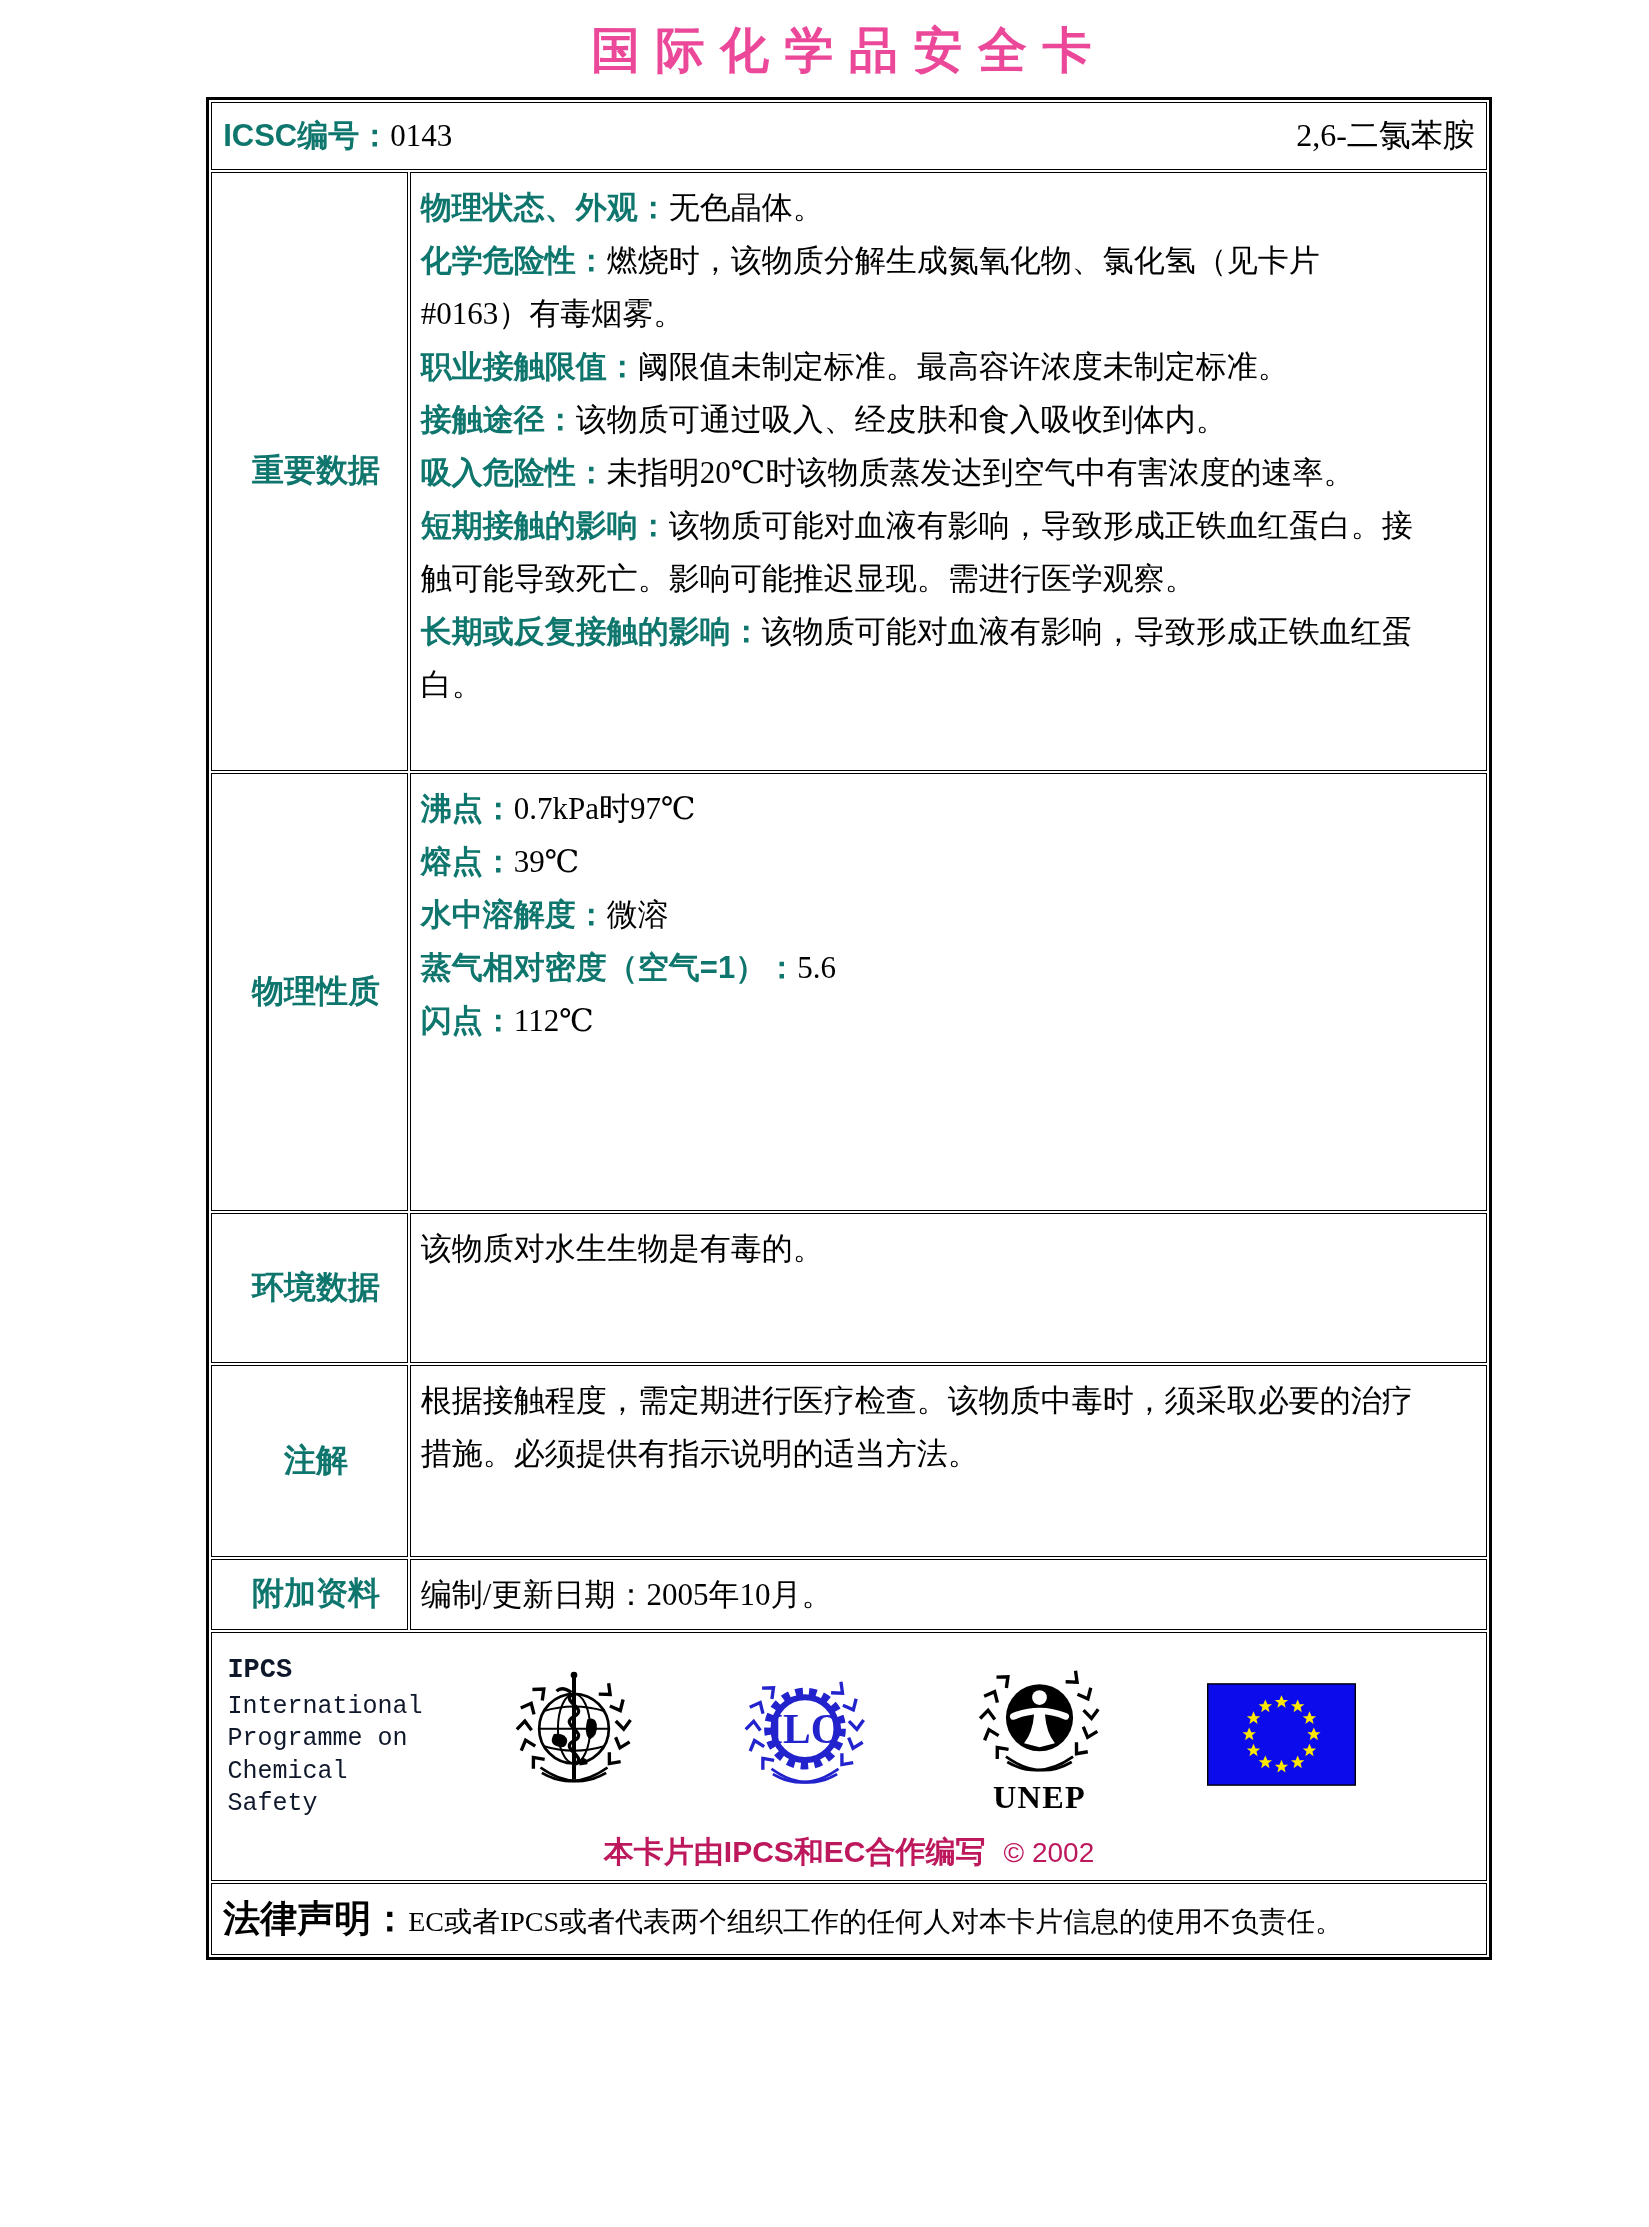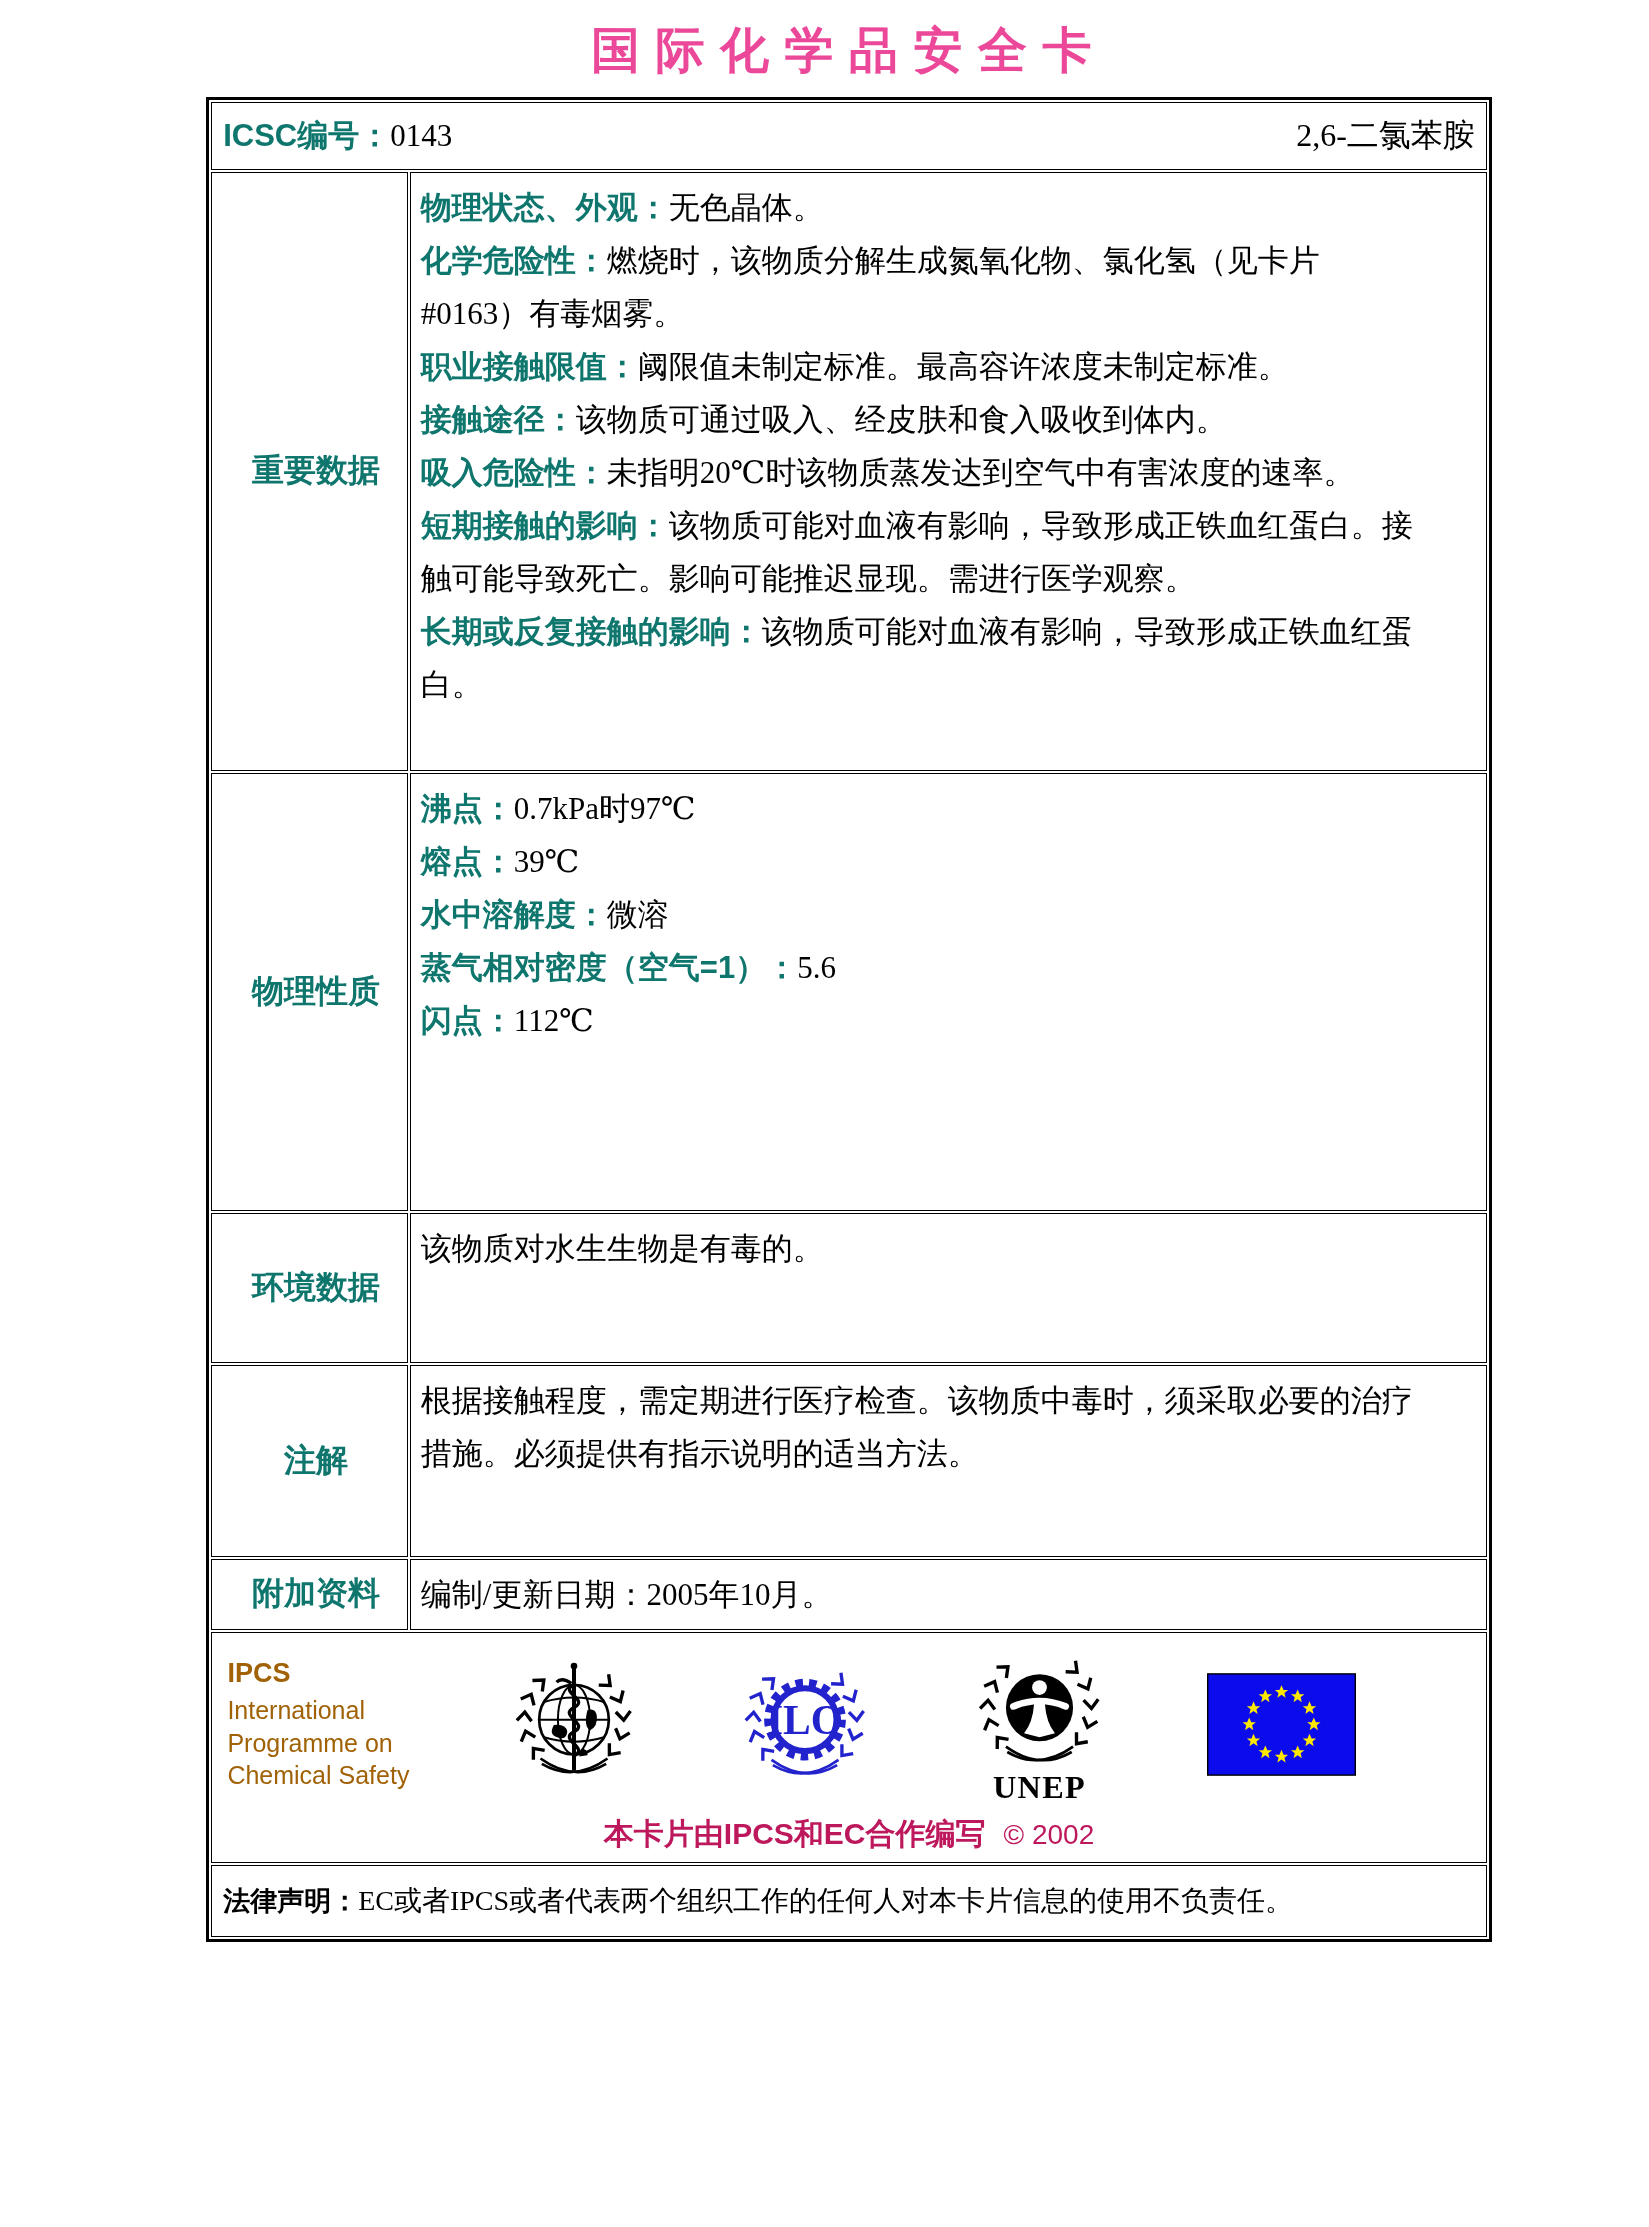--- a/index.html
+++ b/index.html
@@ -13,28 +13,28 @@
   td.lblcell{text-align:center;vertical-align:middle;padding-left:24px;}
   .blue,.lbl{color:#0f766e;font-weight:bold;font-family:"Liberation Sans","DejaVu Sans",sans-serif;}
   .seclabel{font-size:32px;}
   td.content{padding:8.4px 73px 8.4px 9.8px;}
   p.item{margin:0;line-height:53px;}
   .hdr{display:flex;justify-content:space-between;align-items:center;height:52px;}
   .hdr .left{white-space:nowrap;}
   .hdr .name{font-size:32px;}
   td.vmid{vertical-align:middle;}
   .logosband{display:flex;align-items:center;justify-content:space-between;padding:7px 119px 0 4.2px;}
-  .ipcs{font-family:Liberation Sans, sans-serif;color:#a16207;width:183px;}
+  .ipcs{font-family:Liberation Mono, monospace;color:#0f172a;width:183px;margin-top:8px;}
   .ipcs .t{font-size:27px;font-weight:bold;margin-bottom:5.6px;}
   .ipcs .s{font-size:25px;line-height:1.3;}
   .copyright{text-align:center;margin-top:11.2px;font-family:"Liberation Sans","DejaVu Sans",sans-serif;
     color:#be185d;font-weight:bold;font-size:30px;}
   .copyright .year{font-weight:normal;font-size:28px;margin-left:18px;}
   .legal{font-size:28px;line-height:1.5;}
-  .legal .lbl{font-size:27px;}
+  .legal .lbl{font-size:37px;}
   svg{display:block;}
 </style>
 </head>
 <body>
 
 <div class="page-title">国际化学品安全卡</div>
 
 <table class="card">
   <colgroup>
       <col style="width:197px">

